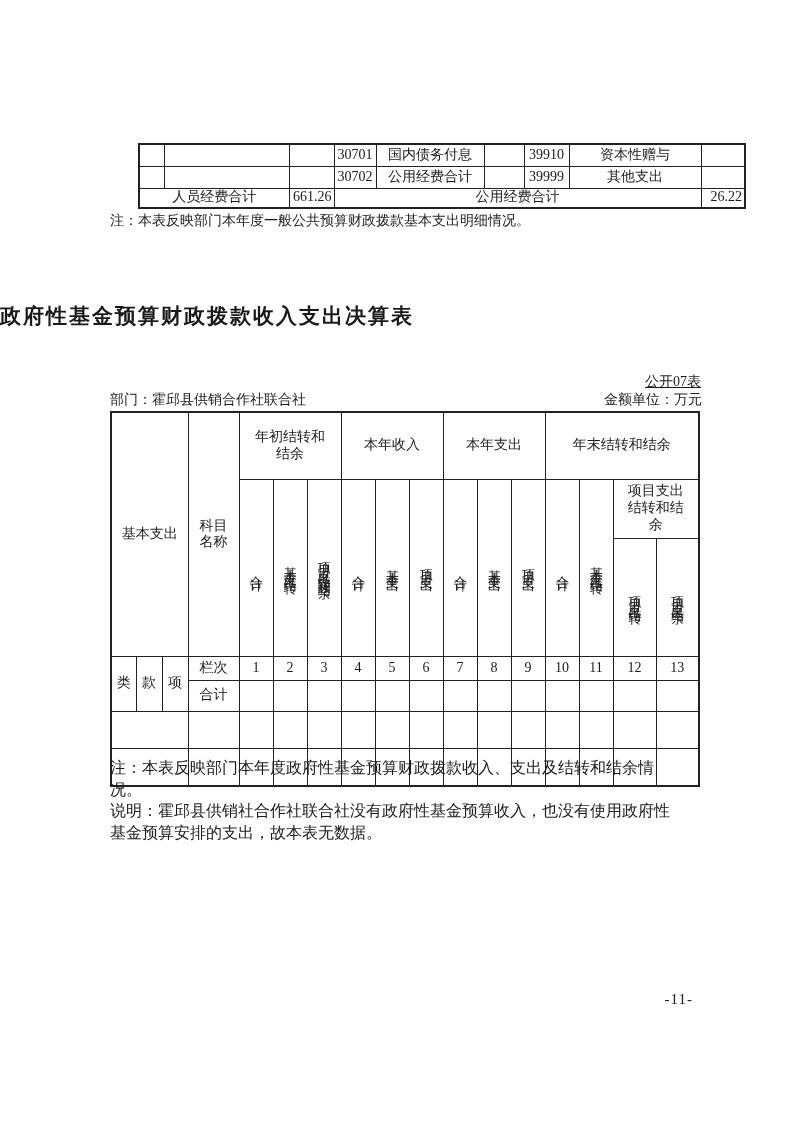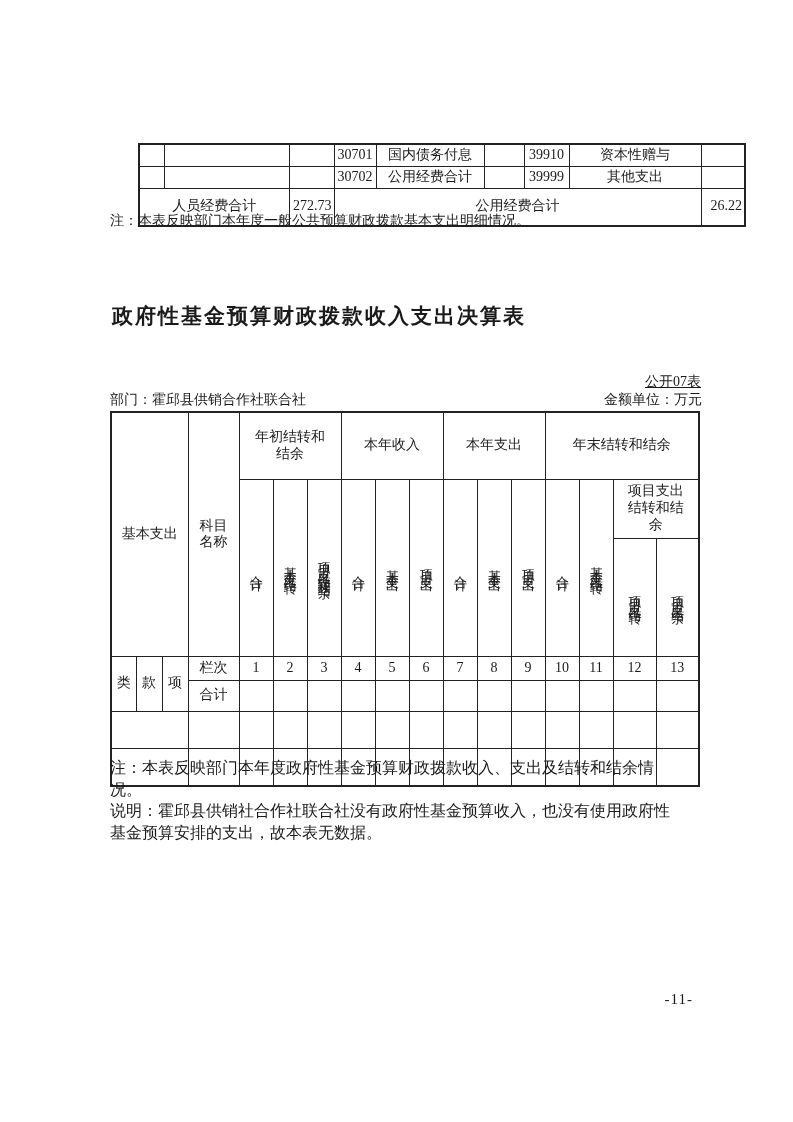--- a/index.html
+++ b/index.html
@@ -22,21 +22,21 @@
     font-weight: normal;
     text-align: center;
     vertical-align: middle;
     padding: 0;
     font-size: 14px;
     overflow: hidden;
     line-height: 1.2;
   }
   #top-table { left: 110px; top: 143px; width: 606px; margin-left: 28px; }
   #top-table tr.r22 { height: 22px; }
-  #top-table tr.r24 { height: 38px; }
+  #top-table tr.r24 { height: 20px; }
   #top-table td.num { text-align: right; padding-right: 2px; }
 
   #main-table { left: 110px; top: 411px; width: 588px; }
   tr.h36 { height: 36px; }
   tr.h59 { height: 59px; }
   tr.h118 { height: 118px; }
   tr.h24 { height: 24px; }
   tr.h31 { height: 31px; }
   tr.h37 { height: 37px; }
   tr.h38 { height: 38px; }
@@ -51,21 +51,21 @@
   }
   th.pad { padding: 16px 10px; }
   th.subgrp { padding: 0 10px; }
 
   .note1 {
     position: absolute; left: 110px; top: 212px;
     font-size: 14px; width: 600px;
   }
   .page-title {
     position: absolute; left: 0; top: 302px; width: 638px;
-    text-align: center; font-size: 21px; font-weight: bold;
+    text-align: left; font-size: 21px; font-weight: bold;
     letter-spacing: 2px; margin: 0;
   }
   .pub-label {
     position: absolute; top: 373px; right: 92px; font-size: 14px; text-decoration: underline;
   }
   .meta-row {
     position: absolute; top: 391px; left: 110px; width: 592px;
     display: flex; justify-content: space-between; font-size: 14px;
   }
   .footer-notes {
@@ -110,21 +110,21 @@
     <td></td>
     <td>30702</td>
     <td>公用经费合计</td>
     <td></td>
     <td>39999</td>
     <td>其他支出</td>
     <td></td>
   </tr>
   <tr class="r24">
     <td colspan="2">人员经费合计</td>
-    <td class="num">272.73</td>
+    <td class="num">661.26</td>
     <td colspan="5">公用经费合计</td>
     <td class="num">26.22</td>
   </tr>
 </tbody>
   </table>
 
 <div class="note1">注：本表反映部门本年度一般公共预算财政拨款基本支出明细情况。</div>
 
 <h1 class="page-title">政府性基金预算财政拨款收入支出决算表</h1>
 

